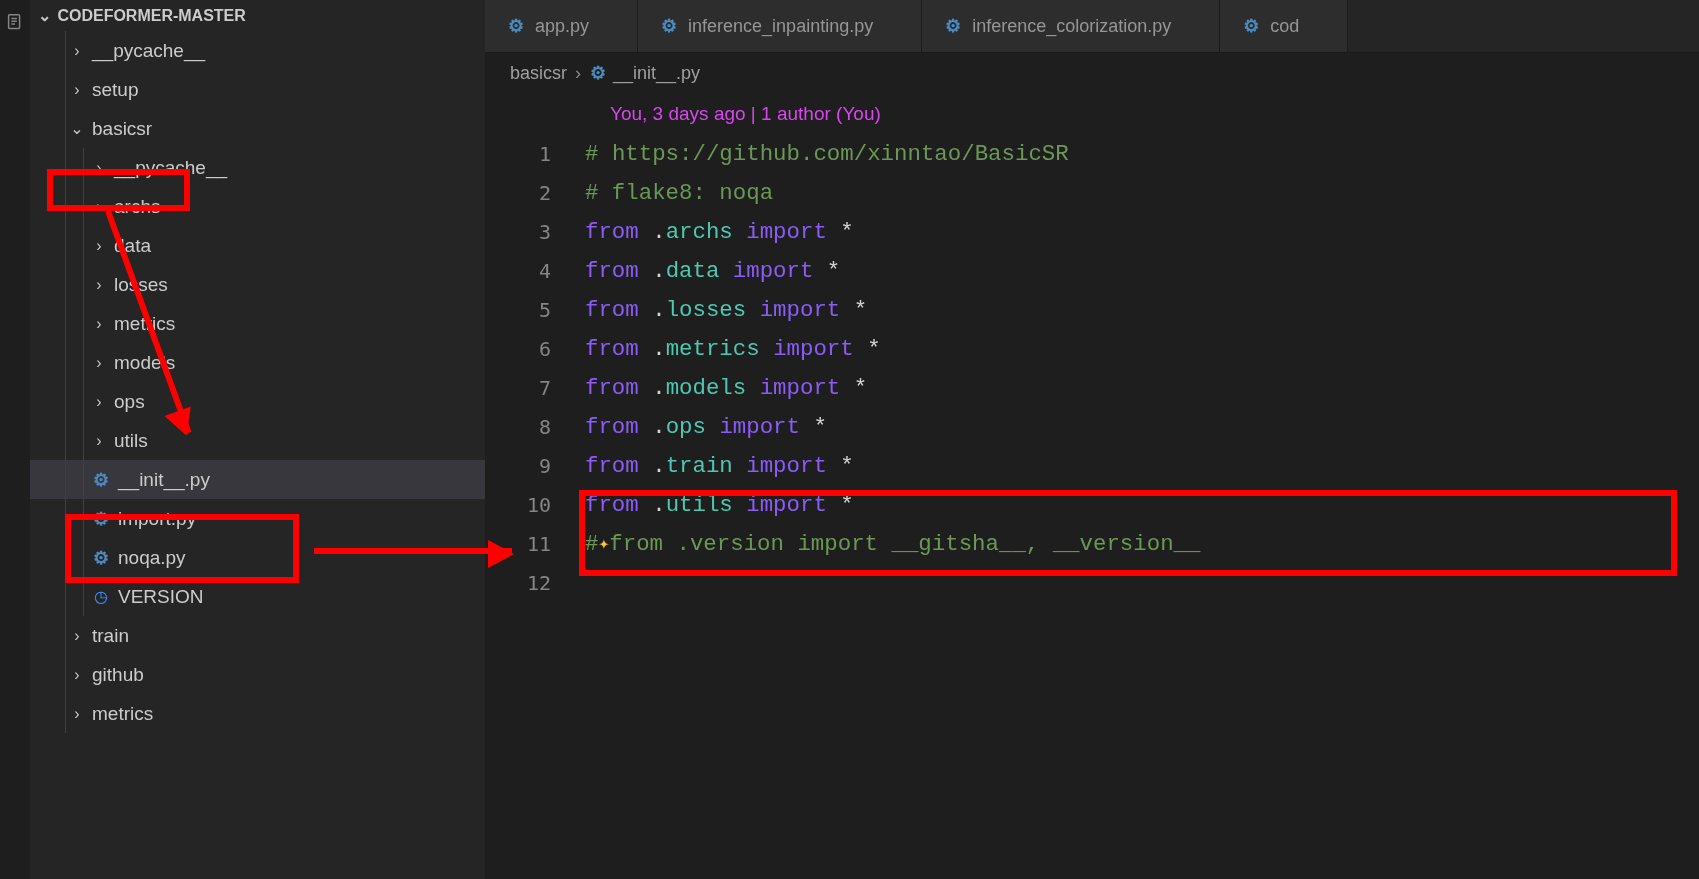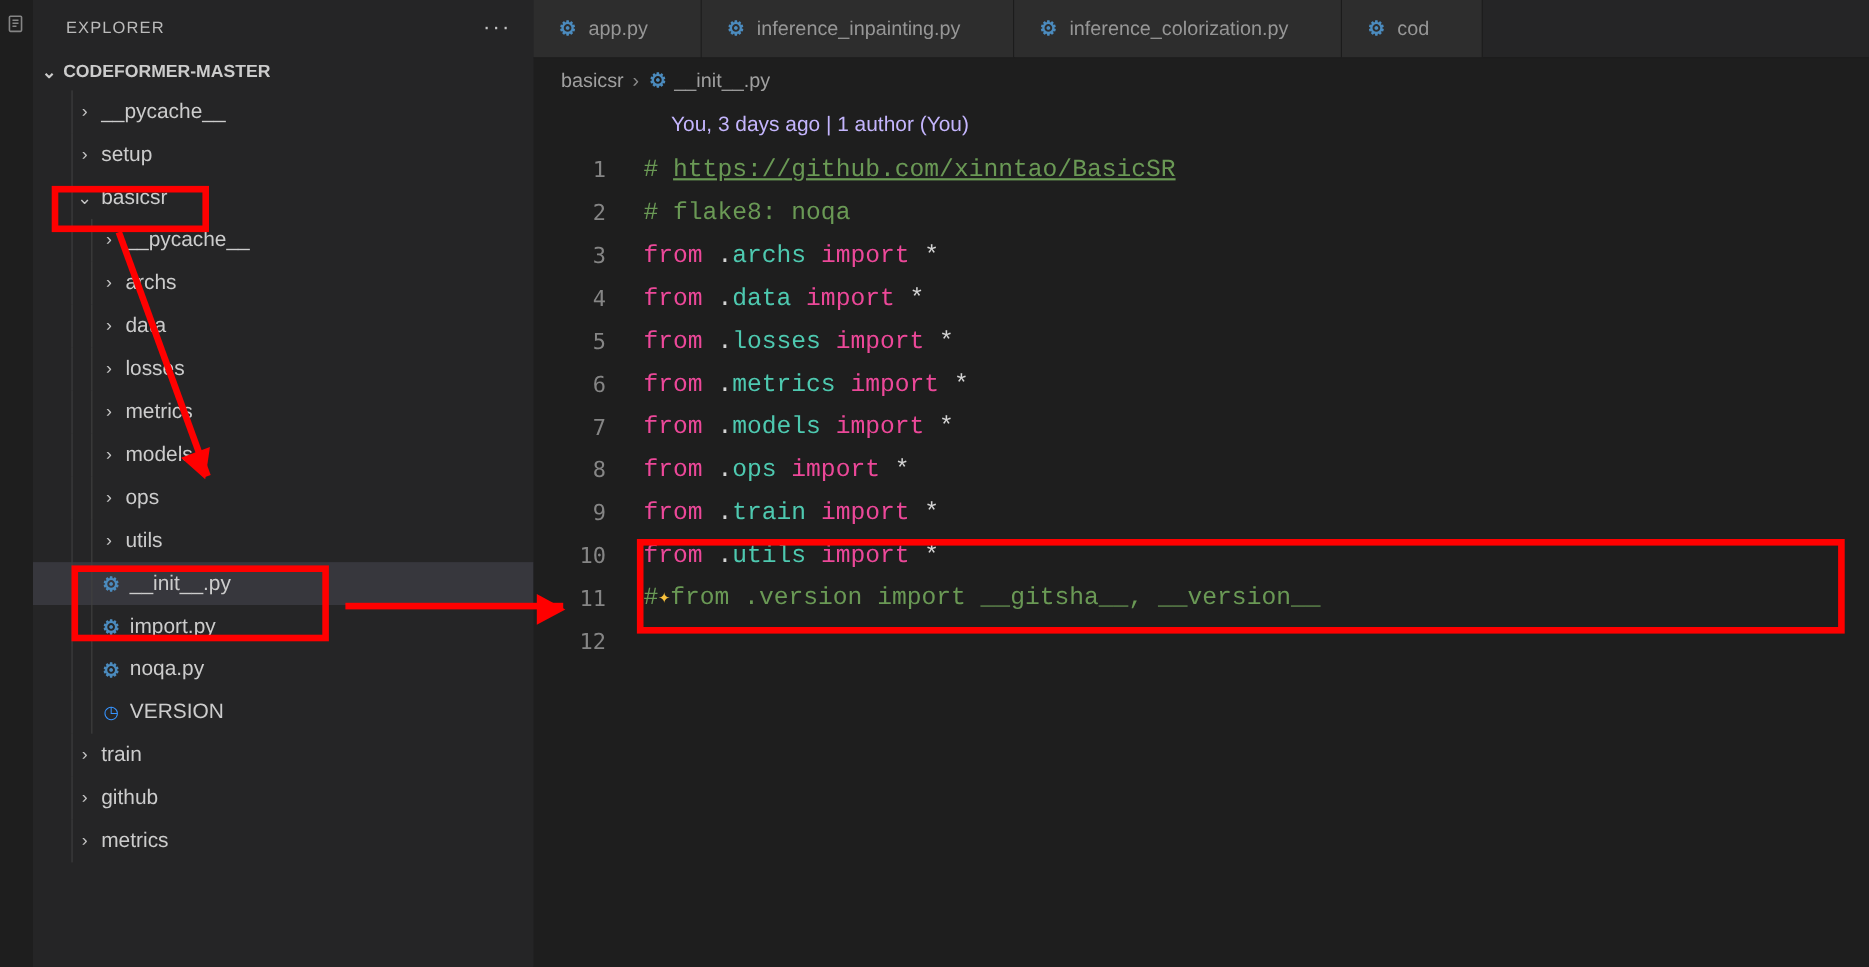--- a/index.html
+++ b/index.html
@@ -131,21 +131,21 @@
     color:#a0a0a0;
     font-size: 18px;
     white-space: nowrap;
   }
   .breadcrumbs .sep { color:#8a8a8a; padding: 0 2px; }
 
   .lens {
     padding-left: 125px;
     height: 42px;
     display:flex; align-items:center;
-    color:#c4b5fd;
+    color:#d946ef;
     font-size: 19px;
   }
 
   .code-area {
     flex:1;
     position: relative;
     overflow: hidden;
   }
   .code-lines {
     font-family: Consolas, "Courier New", monospace;
@@ -164,24 +164,24 @@
     padding-right: 34px;
     color:#858585;
     font-size: 20px;
     flex-shrink:0;
     font-family: Consolas, monospace;
   }
   .code { flex:1; }
 
   
   .c  { color:#6A9955; } 
-  .kw { color:#ec4899; }
+  .kw { color:#8b5cf6; }
   .mod{ color:#4EC9B0; }
   .w  { color:#d4d4d4; }
-  .link { text-decoration: underline; text-decoration-color:#6A9955; }
+  .link { text-decoration-color:#6A9955; }
 
   
   .anno-box {
     position:absolute;
     border: 6px solid #ff0000;
     pointer-events:none;
     z-index: 50;
   }
   .arrow {
     position:absolute; height:0;
@@ -214,24 +214,20 @@
 <div class="activity-bar">
   <span class="activity-icon">
     <svg width="22" height="22" viewBox="0 0 24 24" fill="none" stroke="currentColor" stroke-width="1.6">
         <rect x="5" y="3" width="12" height="15" rx="1"></rect>
         <path d="M8 7h6M8 10h6M8 13h4"></path>
       </svg>
   </span>
 </div>
 
 <div class="sidebar">
-  <div class="sidebar-header">
-    <span>EXPLORER</span>
-    <span class="dots">···</span>
-  </div>
   <div class="folder-title">
     <span class="chev">⌄</span>
     <span>CODEFORMER-MASTER</span>
   </div>
   <div class="tree" id="tree">
       <div class="tree-row" style="--indent: 40px;">
         <span class="guide"></span>
         <span class="chev">›</span>
         <span>__pycache__</span>
       </div>

